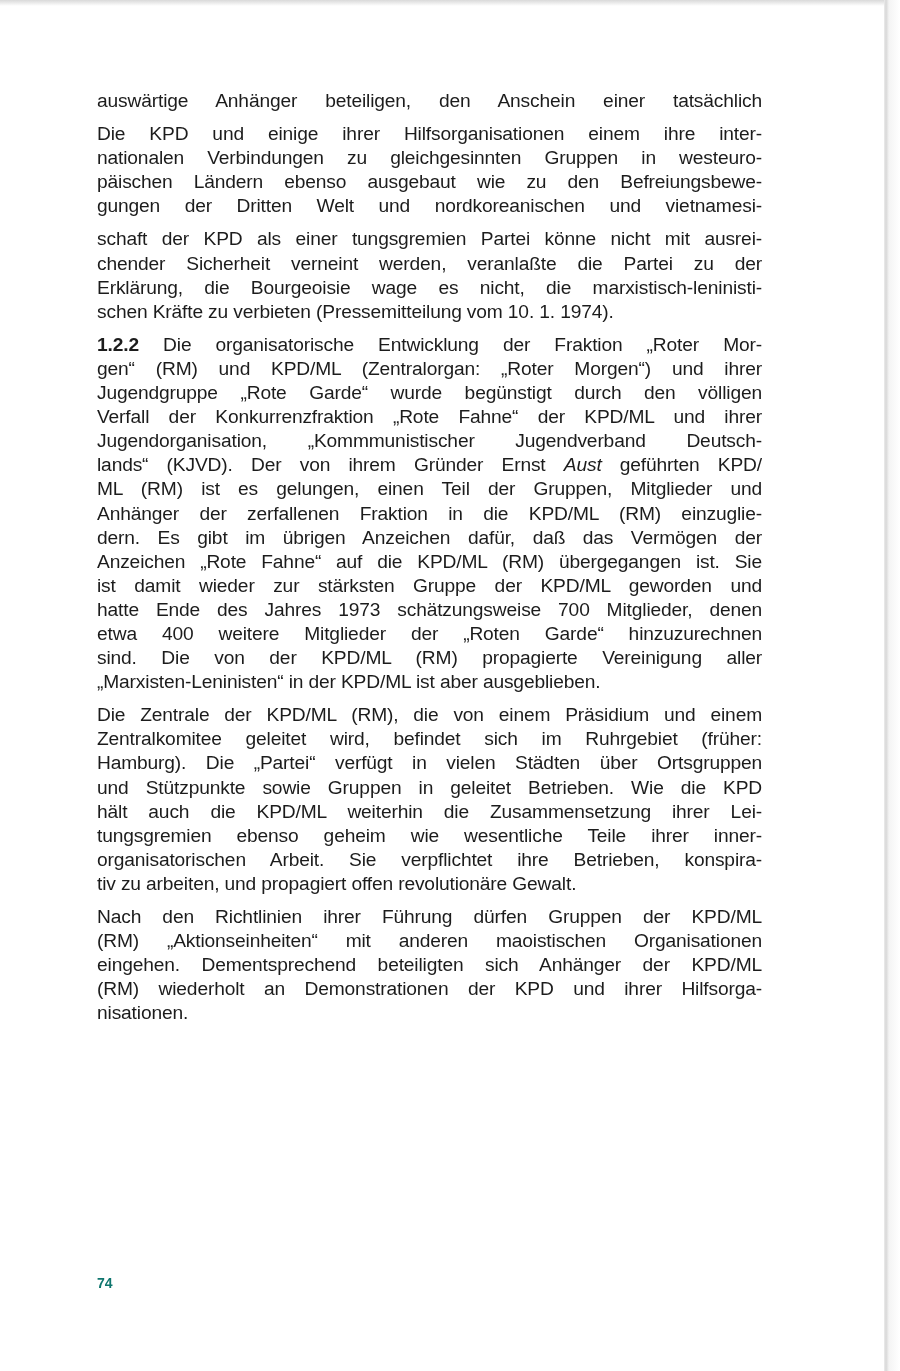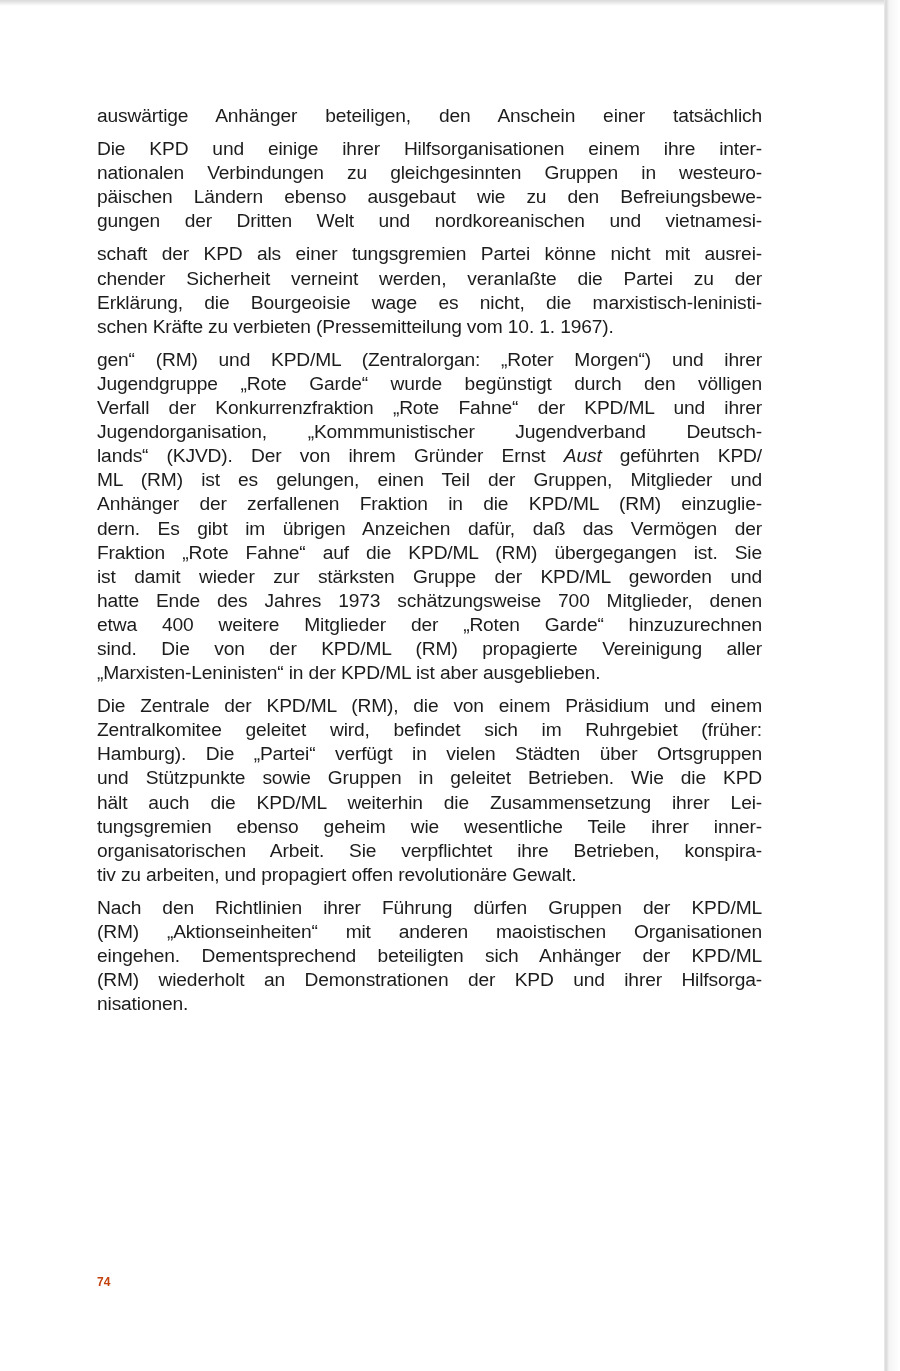--- a/index.html
+++ b/index.html
@@ -9,33 +9,33 @@
     }
     .top-edge {
       position: absolute; left: 0; top: 0; width: 900px; height: 6px;
       background: linear-gradient(to bottom, #d9d9d9, #ffffff);
     }
     .right-edge {
       position: absolute; left: 884px; top: 0; width: 16px; height: 1371px;
       background: linear-gradient(to right, #ececec 0px, #d8d8d8 2px, #f4f4f4 5px, #ffffff 16px);
     }
     .page {
-      position: absolute; left: 97px; top: 104px; width: 665px;
+      position: absolute; left: 97px; top: 89px; width: 665px;
     }
     p.para {
       margin: 0 0 9px 0; font-size: 19.2px; line-height: 24.1px;
       text-align: justify; letter-spacing: -0.15px; word-spacing: 0px;
     }
     p.para .line { display: block; text-align: justify; text-align-last: justify; }
     p.para .line.last { text-align-last: left; }
     .section { margin-top: 29px; }
     .sec-num { font-weight: bold; }
     em { font-style: italic; }
     .page-number {
-      position: absolute; left: 97px; top: 1275px; font-size: 12px; font-weight: bold; color: #c2410c;
+      position: absolute; left: 97px; top: 1275px; font-size: 14px; font-weight: bold; color: #0f766e;
     }
   </style>
 </head>
 <body>
 
 <div class="top-edge"></div>
 <div class="right-edge"></div>
 
 <div class="page">
 
@@ -47,33 +47,34 @@
     <span class="line">Die KPD und einige ihrer Hilfsorganisationen einem ihre inter-</span>
     <span class="line">nationalen Verbindungen zu gleichgesinnten Gruppen in westeuro-</span>
     <span class="line">päischen Ländern ebenso ausgebaut wie zu den Befreiungsbewe-</span>
     <span class="line">gungen der Dritten Welt und nordkoreanischen und vietnamesi-</span>
   </p>
 
   <p class="para">
     <span class="line">schaft der KPD als einer tungsgremien Partei könne nicht mit ausrei-</span>
     <span class="line">chender Sicherheit verneint werden, veranlaßte die Partei zu der</span>
     <span class="line">Erklärung, die Bourgeoisie wage es nicht, die marxistisch-leninisti-</span>
-    <span class="line last">schen Kräfte zu verbieten (Pressemitteilung vom 10. 1. 1967).</span>
+    <span class="line last">schen Kräfte zu verbieten (Pressemitteilung vom 10. 1. 1974).</span>
   </p>
 
   <p class="para section">
+    <span class="line"><span class="sec-num">1.2.2</span><span> Die organisatorische Entwicklung der Fraktion „Roter Mor-</span></span>
     <span class="line">gen“ (RM) und KPD/ML (Zentralorgan: „Roter Morgen“) und ihrer</span>
     <span class="line">Jugendgruppe „Rote Garde“ wurde begünstigt durch den völligen</span>
     <span class="line">Verfall der Konkurrenzfraktion „Rote Fahne“ der KPD/ML und ihrer</span>
     <span class="line">Jugendorganisation, „Kommmunistischer Jugendverband Deutsch-</span>
     <span class="line"><span>lands“ (KJVD). Der von ihrem Gründer Ernst </span><em>Aust</em><span> geführten KPD/</span></span>
     <span class="line">ML (RM) ist es gelungen, einen Teil der Gruppen, Mitglieder und</span>
     <span class="line">Anhänger der zerfallenen Fraktion in die KPD/ML (RM) einzuglie-</span>
     <span class="line">dern. Es gibt im übrigen Anzeichen dafür, daß das Vermögen der</span>
-    <span class="line">Fraktion „Rote Fahne“ auf die KPD/ML (RM) übergegangen ist. Sie</span>
+    <span class="line">Anzeichen „Rote Fahne“ auf die KPD/ML (RM) übergegangen ist. Sie</span>
     <span class="line">ist damit wieder zur stärksten Gruppe der KPD/ML geworden und</span>
     <span class="line">hatte Ende des Jahres 1973 schätzungsweise 700 Mitglieder, denen</span>
     <span class="line">etwa 400 weitere Mitglieder der „Roten Garde“ hinzuzurechnen</span>
     <span class="line">sind. Die von der KPD/ML (RM) propagierte Vereinigung aller</span>
     <span class="line last">„Marxisten-Leninisten“ in der KPD/ML ist aber ausgeblieben.</span>
   </p>
 
   <p class="para">
     <span class="line">Die Zentrale der KPD/ML (RM), die von einem Präsidium und einem</span>
     <span class="line">Zentralkomitee geleitet wird, befindet sich im Ruhrgebiet (früher:</span>

